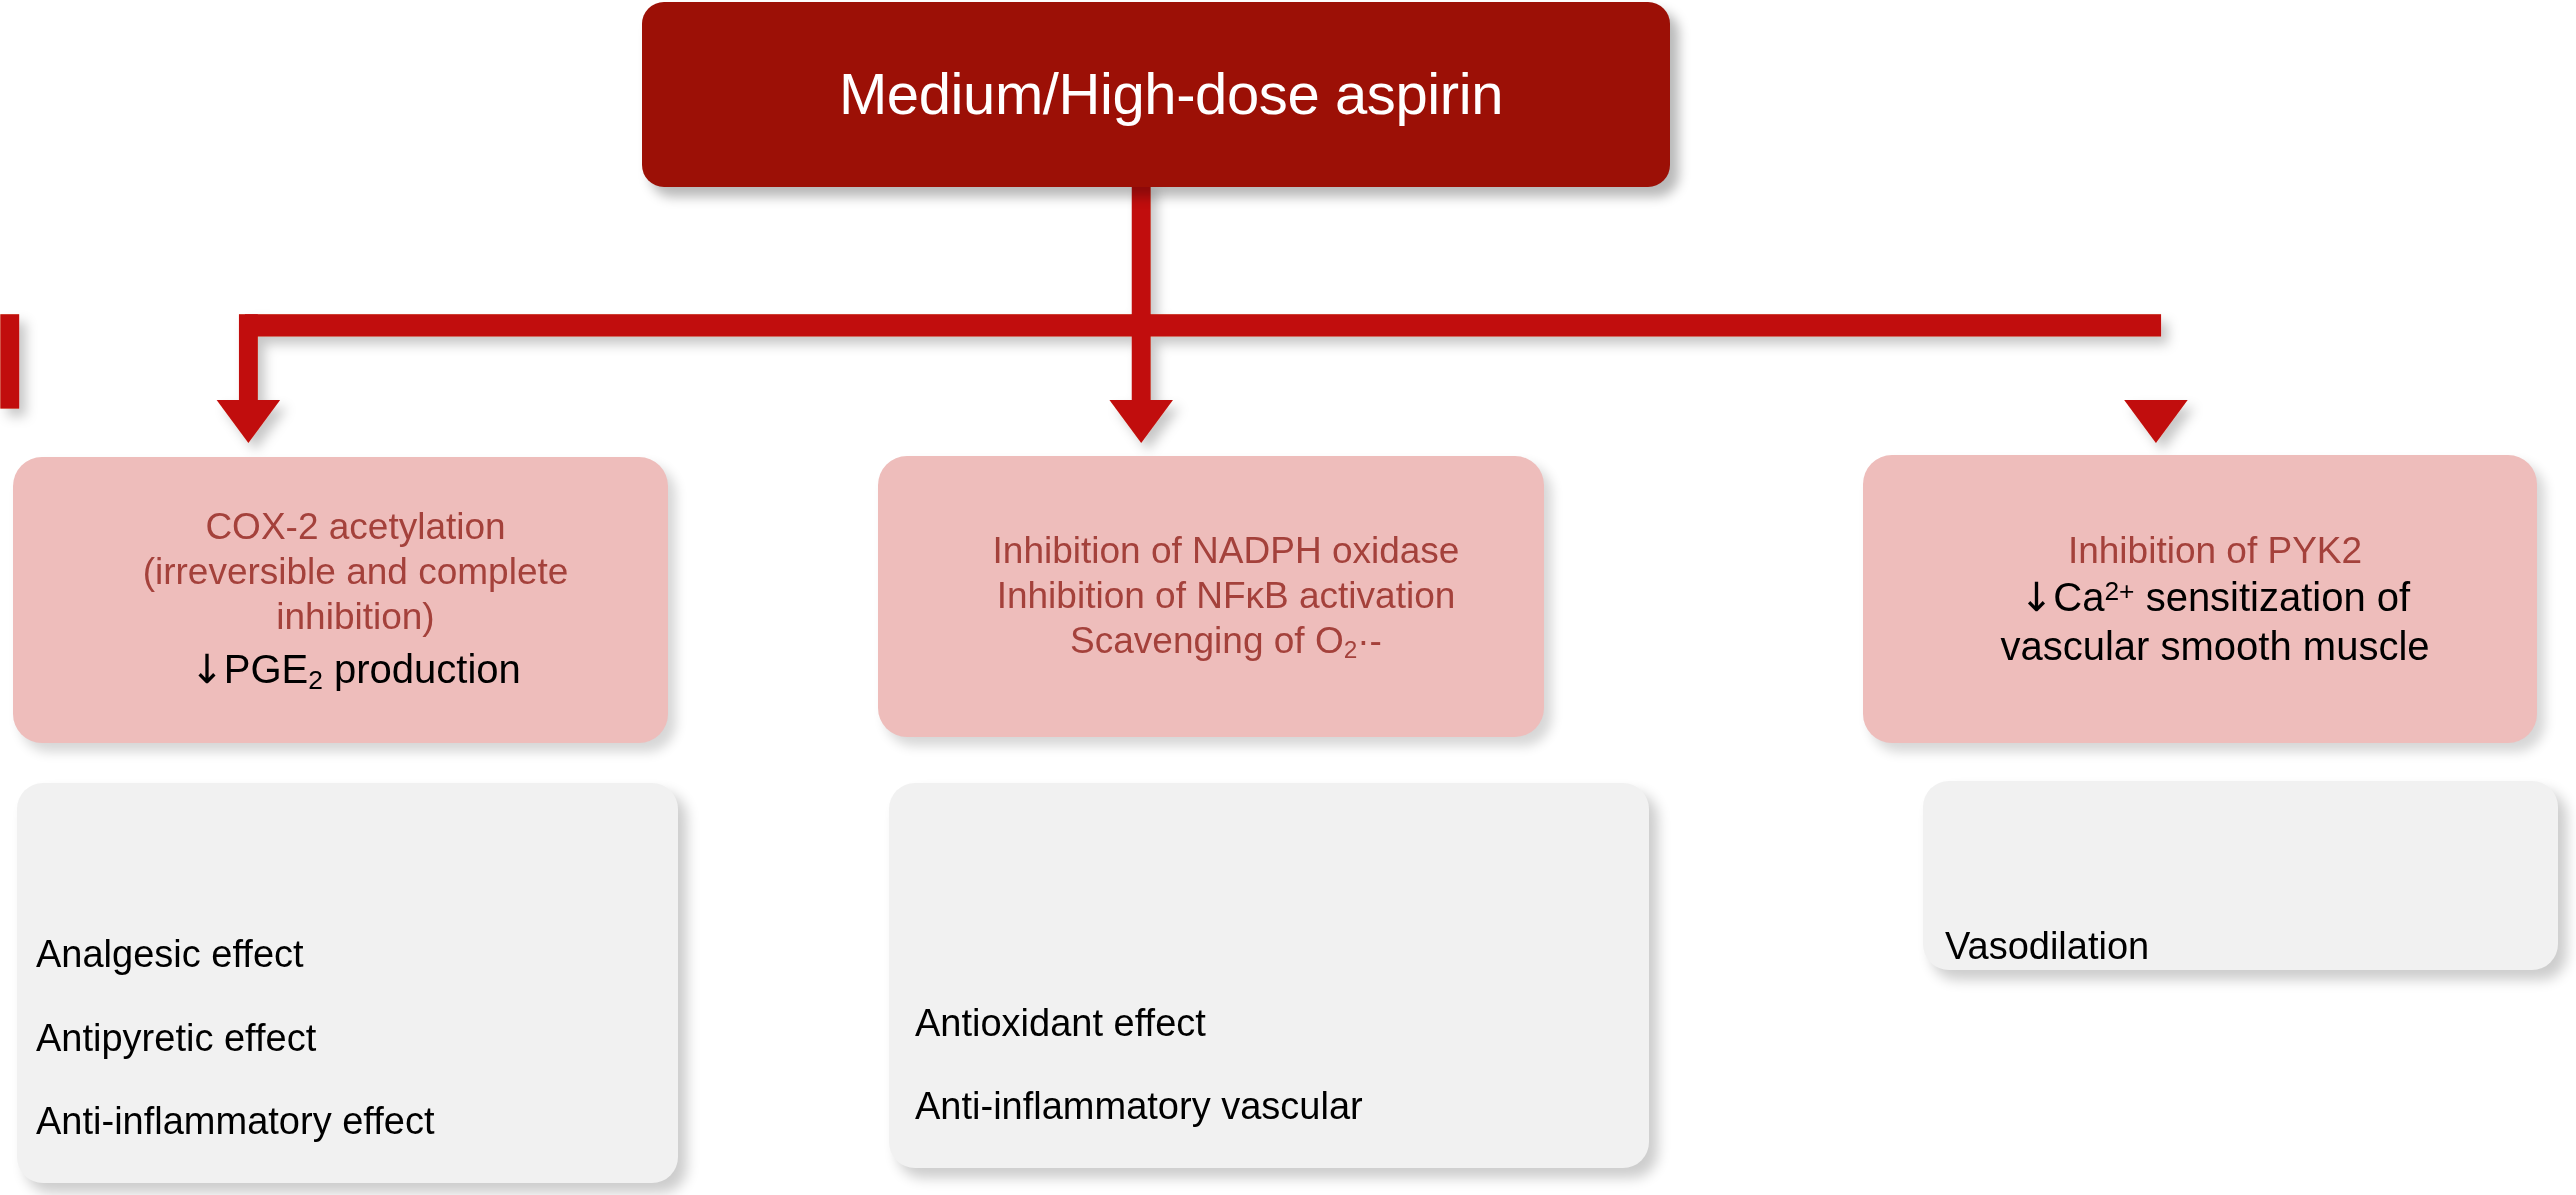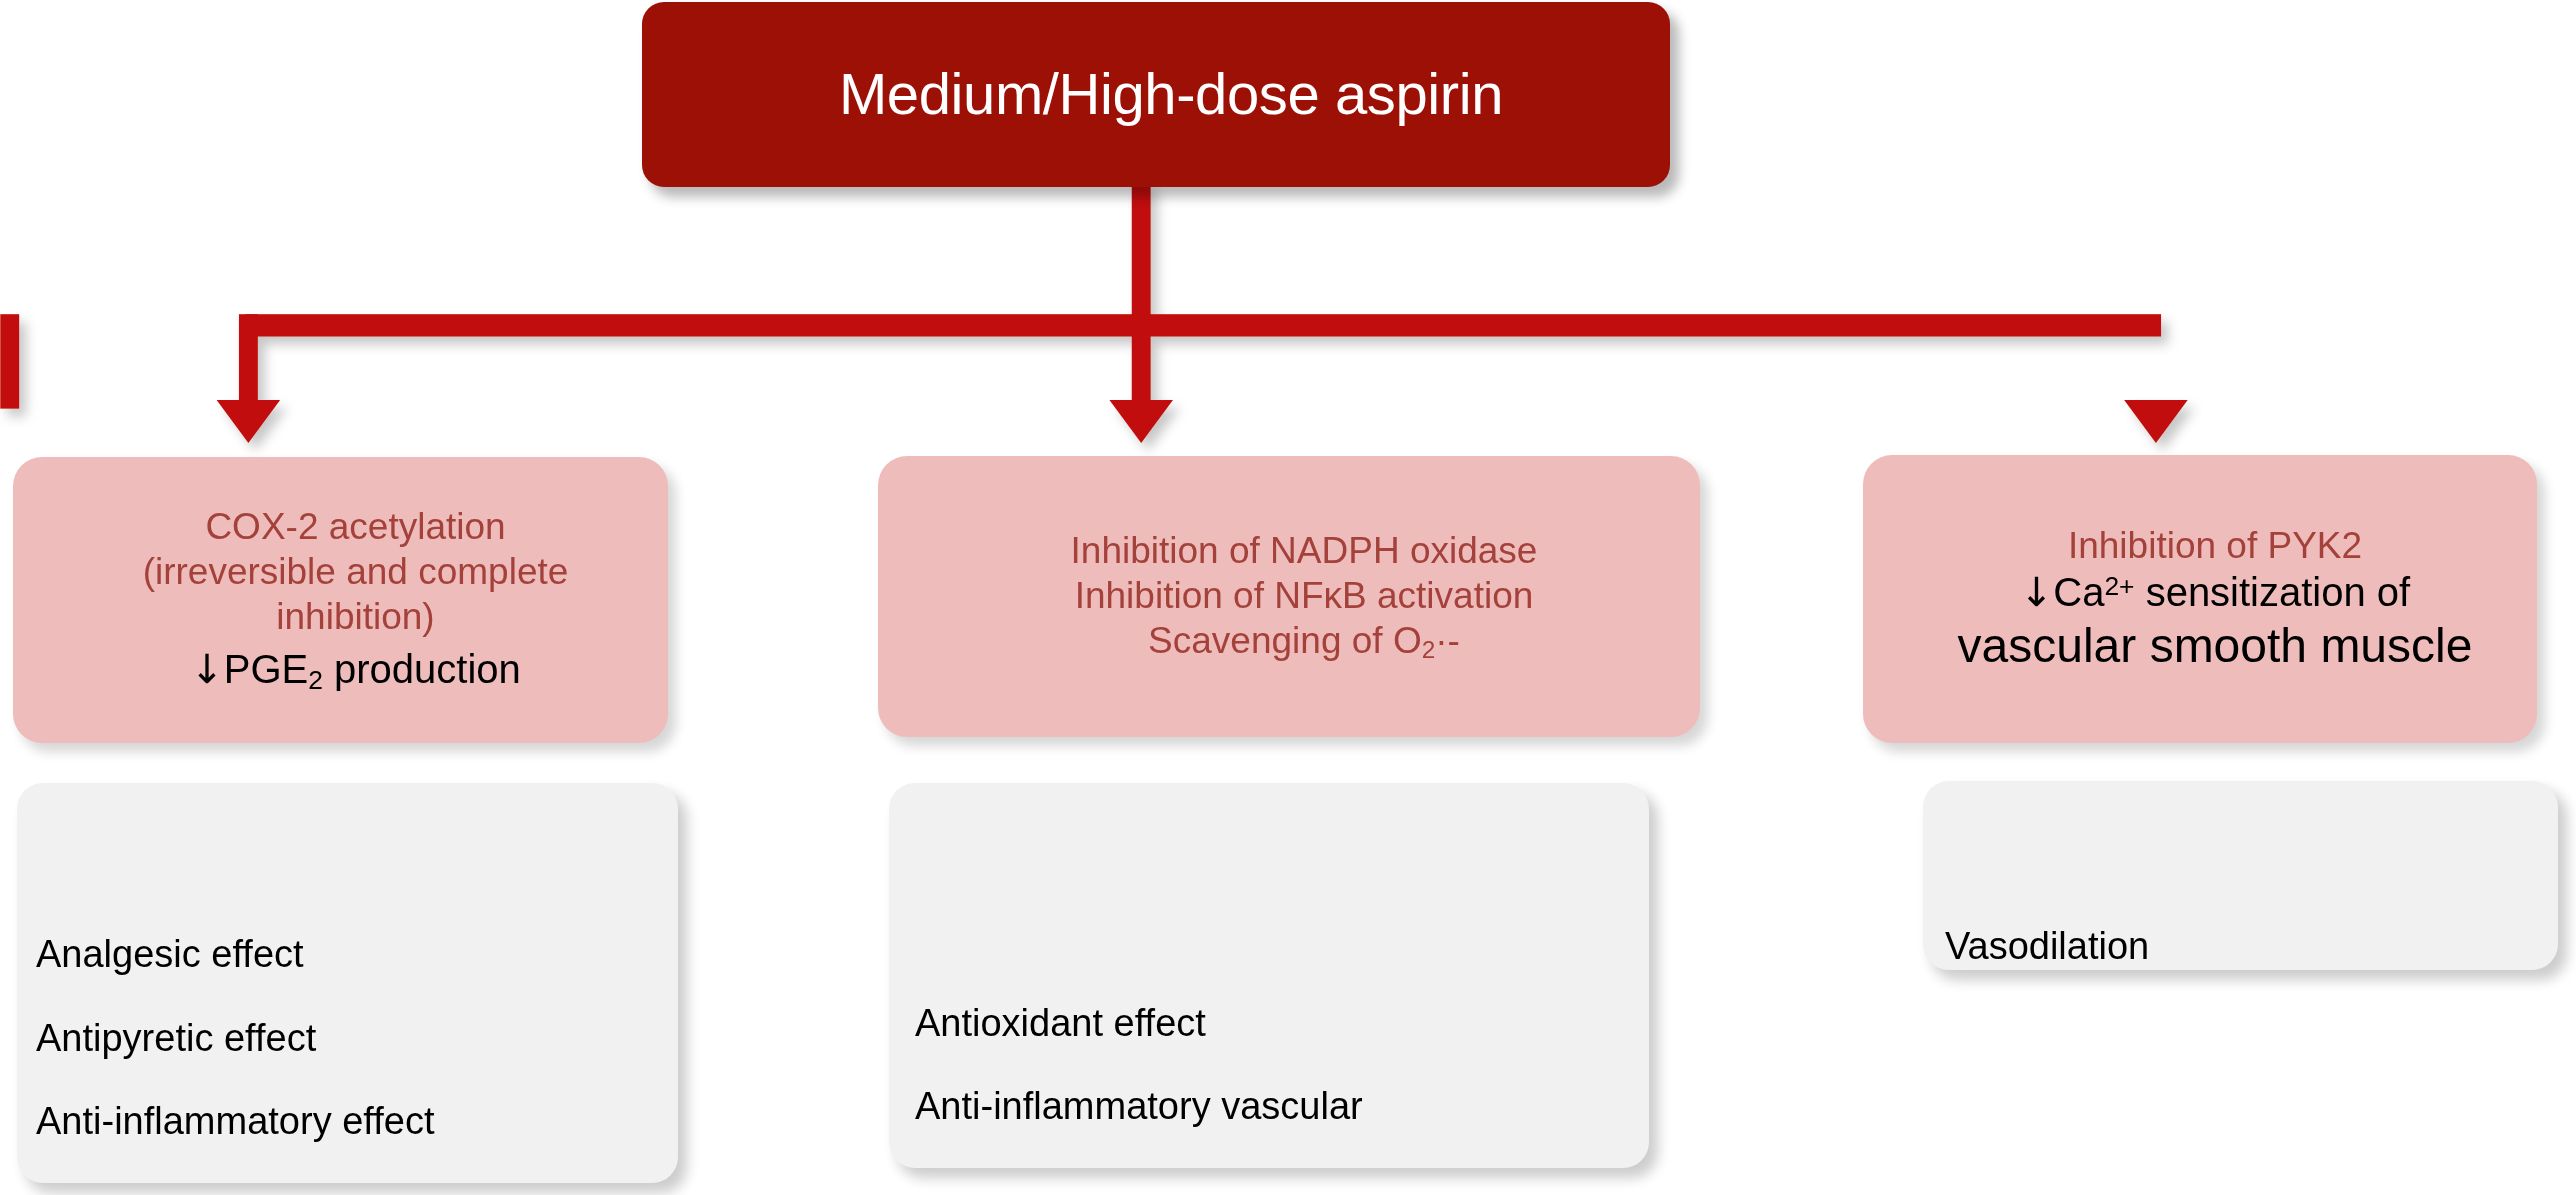--- a/index.html
+++ b/index.html
@@ -64,21 +64,21 @@
   .node--pink .line {
     font-size: 37px;
     line-height: 1.22;
     text-align: center;
     white-space: nowrap;
   }
   .line.red   { color: #a4413b; }
   .line.black { color: #000000; }
 
   #pink-1 { left: 13px;   top: 457px; width: 655px; height: 286px; }
-  #pink-2 { left: 878px; top: 456px; width: 822px; height: 281px; }
+  #pink-2 { left: 878px; top: 456px; width: 666px; height: 281px; }
   #pink-3 { left: 1863px; top: 455px; width: 674px; height: 288px; }
 
   
   .node--grey {
     background: #f1f1f1;
     border-radius: 26px;
     box-shadow: 8.6px 9.4px 13px rgba(0,0,0,0.20);
     align-items: flex-start;
     justify-content: flex-end;
   }
@@ -157,21 +157,21 @@
     <div class="line red">
       Scavenging of O<sub>2</sub>·-
     </div>
   </div>
 
   <div class="node node--pink" id="pink-3">
     <div class="line red">Inhibition of PYK2</div>
     <div class="line black" style="font-size:40px;">
       <span class="arrow-dn">↓</span>Ca<sup>2+</sup> sensitization of
     </div>
-    <div class="line black" style="font-size:48px;">vascular smooth muscle</div>
+    <div class="line black" style="font-size:40px;">vascular smooth muscle</div>
   </div>
 
   <div class="node node--grey" id="grey-1">
     <div class="line">Analgesic effect</div>
     <div class="line">Antipyretic effect</div>
     <div class="line">Anti-inflammatory effect</div>
   </div>
 
   <div class="node node--grey" id="grey-2">
     <div class="line">Antioxidant effect</div>

